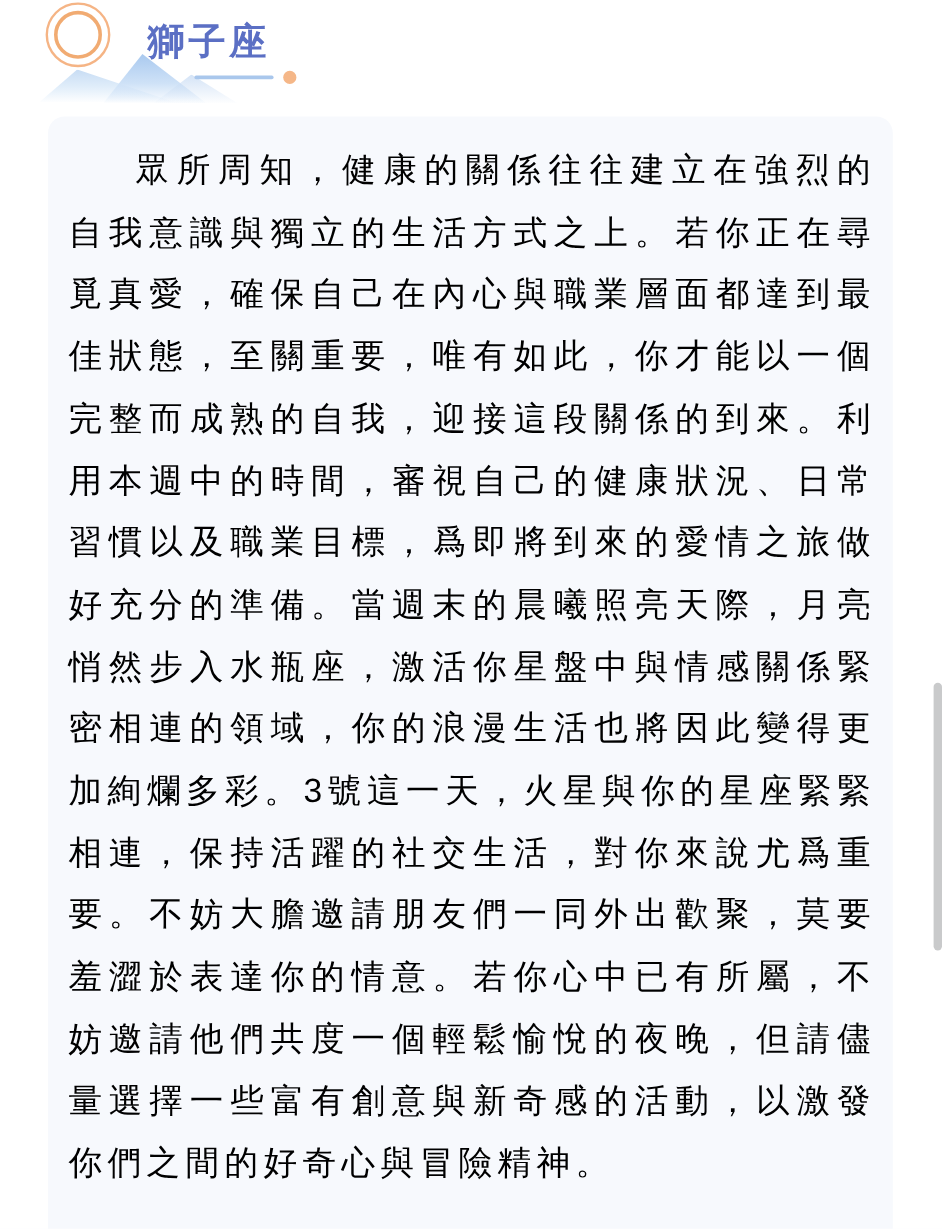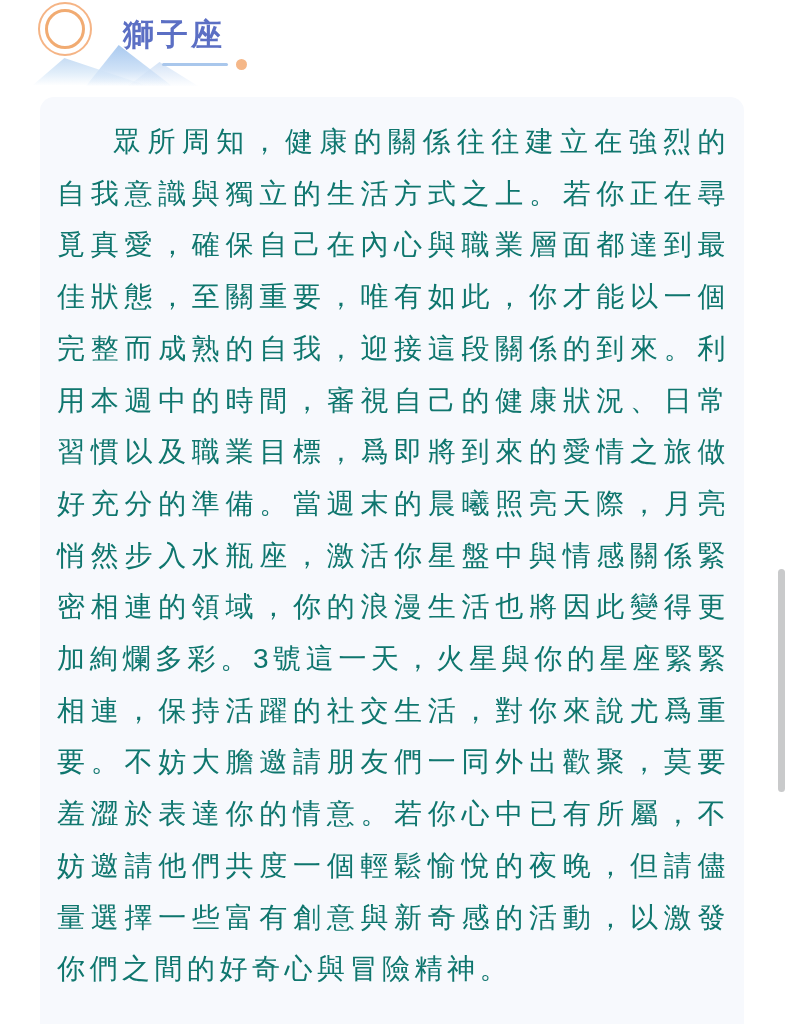--- a/index.html
+++ b/index.html
@@ -97,21 +97,21 @@
     background: #f7f9fd;
     border-radius: 14px;
     box-sizing: border-box;
   }
   .horoscope-text {
     margin: 0;
     padding: 19px 14px 0 17px;
     font-size: 28px;
     line-height: 51.7px;
     letter-spacing: 4.5px;
-    color: #0f766e;
+    color: #000000;
     text-align: justify;
     text-indent: 2em;
   }
 
   
   .scrollbar-track {
     position: absolute;
     right: 0; top: 0;
     width: 13px; height: 1024px;
   }

